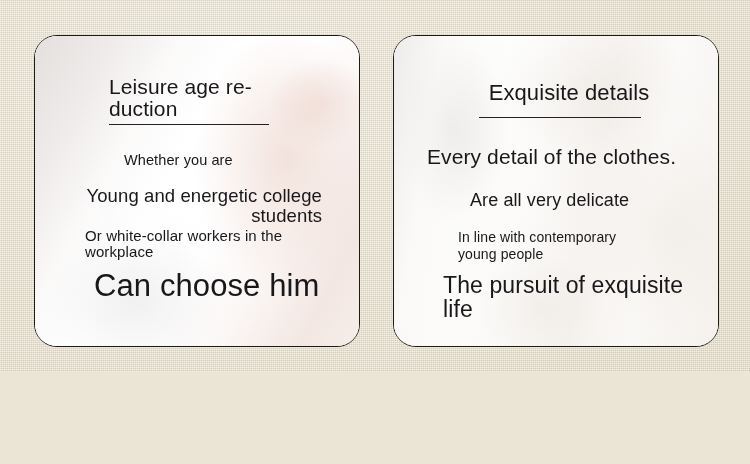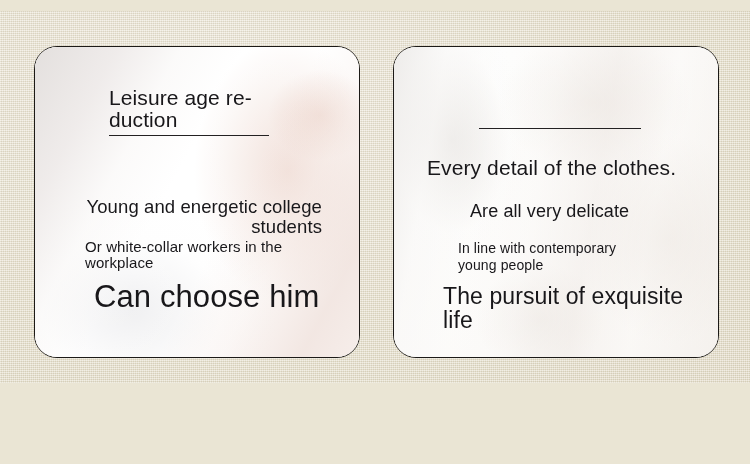--- a/index.html
+++ b/index.html
@@ -26,21 +26,20 @@
         rgba(255,255,255,0.30) 1px,
         rgba(168,158,128,0.14) 1px,
         rgba(168,158,128,0.14) 2px),
       repeating-linear-gradient(90deg,
         rgba(255,255,255,0.26) 0px,
         rgba(255,255,255,0.26) 1px,
         rgba(168,158,128,0.13) 1px,
         rgba(168,158,128,0.13) 2px),
       radial-gradient(ellipse at 30% 20%, #efeade 0%, #e8e2d0 55%, #e4ddca 100%);
     overflow: hidden;
-    margin-top: 11px;
   }
 
   
   .card {
     position: absolute;
     top: 35px;
     width: 324px;
     height: 310px;
     border: 1.4px solid #1c1a17;
     border-radius: 23px;
@@ -153,29 +152,31 @@
 <body>
 
 <div id="poster">
 
   <div class="card" id="card-left">
     <div class="card-photo photo-left"></div>
     <div class="card-content">
       <div class="tline" id="l-title">Leisure age re-
 duction</div>
       <div id="l-rule"></div>
+      <div class="tline" id="l-line1">Whether you are</div>
       <div class="tline" id="l-line2">Young and energetic college students</div>
       <div class="tline" id="l-line3">Or white-collar workers in the workplace</div>
       <div class="tline" id="l-line4">Can choose him</div>
     </div>
   </div>
 
   <div class="card" id="card-right">
     <div class="card-photo photo-right"></div>
     <div class="card-content">
+      <div class="tline" id="r-title">Exquisite details</div>
       <div id="r-rule"></div>
       <div class="tline" id="r-line2">Are all very delicate</div>
       <div class="tline" id="r-line1">Every detail of the clothes.</div>
       <div class="tline" id="r-line3">In line with contemporary young people</div>
       <div class="tline" id="r-line4">The pursuit of exquisite life</div>
     </div>
   </div>
 
   <div id="bottom-rule"></div>
 

